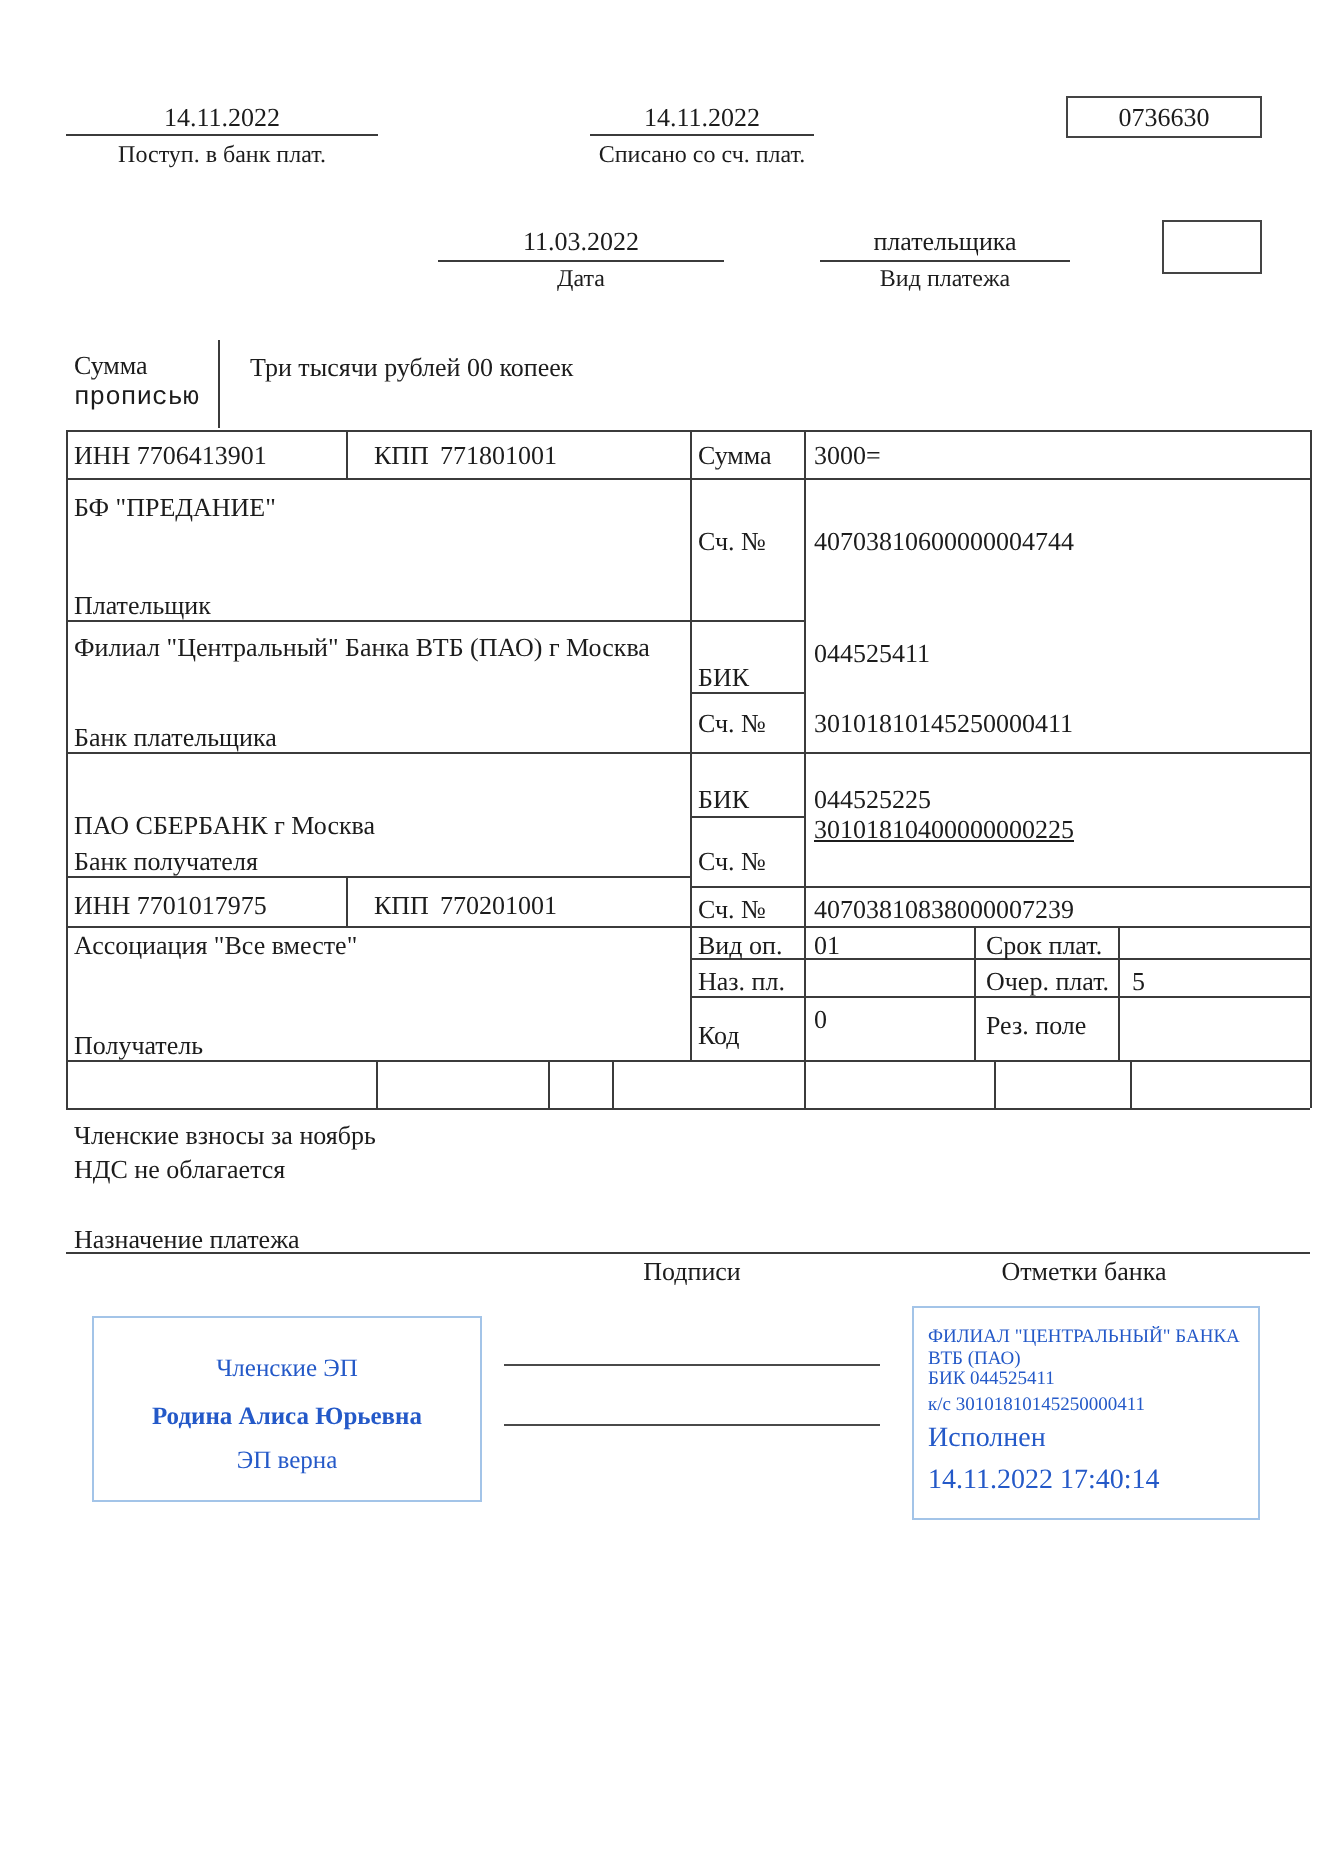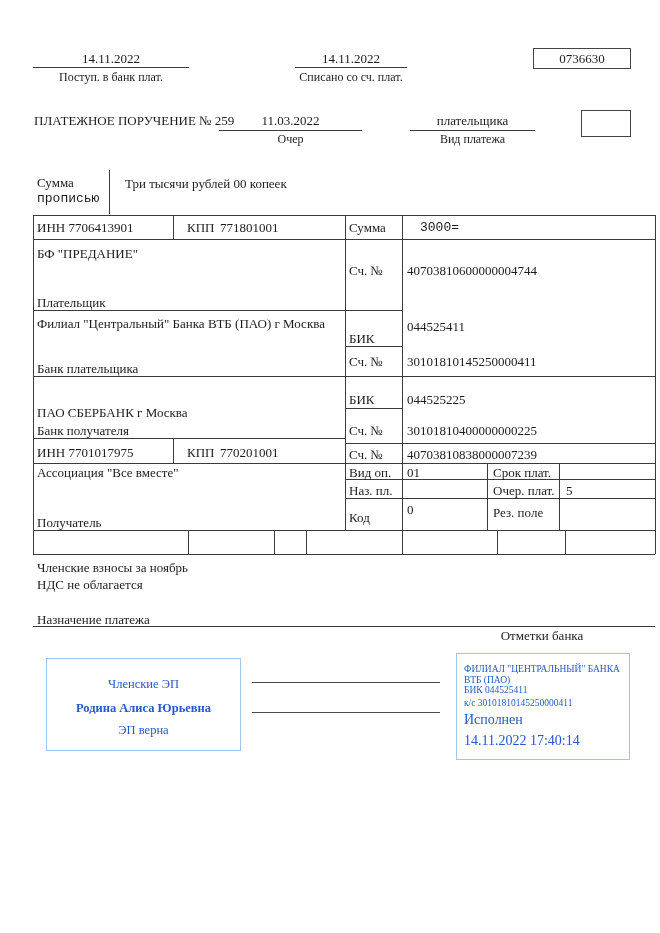--- a/index.html
+++ b/index.html
@@ -36,24 +36,23 @@
   <div class="abs ctr sm" style="left:33px;top:71px;width:156px;">Поступ. в банк плат.</div>
 
   <div class="abs ctr" style="left:295px;top:52px;width:112px;">14.11.2022</div>
   <div class="hl" style="left:295px;top:67px;width:112px;"></div>
   <div class="abs ctr sm" style="left:275px;top:71px;width:152px;">Списано со сч. плат.</div>
 
   <div class="box ctr" style="left:533px;top:48px;width:96px;height:19px;line-height:19px;">
     <span>0736630</span>
   </div>
 
-  <div class="abs" style="left:34px;top:114px;">ПЛАТЕЖНОЕ ПОРУЧЕНИЕ № 259</div>
   <div class="abs ctr" style="left:219px;top:114px;width:143px;">11.03.2022</div>
   <div class="hl" style="left:219px;top:130px;width:143px;"></div>
-  <div class="abs ctr sm" style="left:219px;top:133px;width:143px;">Очер</div>
+  <div class="abs ctr sm" style="left:219px;top:133px;width:143px;">Дата</div>
   <div class="abs ctr" style="left:410px;top:114px;width:125px;">плательщика</div>
   <div class="hl" style="left:410px;top:130px;width:125px;"></div>
   <div class="abs ctr sm" style="left:410px;top:133px;width:125px;">Вид платежа</div>
   <div class="box" style="left:581px;top:110px;width:48px;height:25px;"></div>
 
   <div class="abs" style="left:37px;top:176px;">Сумма</div>
   <div class="abs" style="left:37px;top:192px;font-family:Liberation Mono, monospace;">прописью</div>
   <div class="vl" style="left:109px;top:170px;height:44px;"></div>
   <div class="abs" style="left:125px;top:177px;">Три тысячи рублей 00 копеек</div>
 
@@ -83,39 +82,39 @@
   <div class="vl" style="left:188px;top:530px;height:24px;"></div>
   <div class="vl" style="left:274px;top:530px;height:24px;"></div>
   <div class="vl" style="left:306px;top:530px;height:24px;"></div>
   <div class="vl" style="left:497px;top:530px;height:24px;"></div>
   <div class="vl" style="left:565px;top:530px;height:24px;"></div>
 
   <div class="abs" style="left:37px;top:221px;"><span>ИНН</span> <span>7706413901</span></div>
   <div class="abs" style="left:187px;top:221px;">КПП</div>
   <div class="abs" style="left:220px;top:221px;">771801001</div>
   <div class="abs" style="left:349px;top:221px;">Сумма</div>
-  <div class="abs" style="left:420px;top:221px;font-family:Liberation Mono, monospace;">3000=</div>
+  <div class="abs" style="left:407px;top:221px;">3000=</div>
 
   <div class="abs" style="left:37px;top:247px;">БФ "ПРЕДАНИЕ"</div>
   <div class="abs" style="left:349px;top:264px;">Сч. №</div>
   <div class="abs" style="left:407px;top:264px;">40703810600000004744</div>
   <div class="abs" style="left:37px;top:296px;">Плательщик</div>
 
   <div class="abs" style="left:37px;top:317px;">Филиал "Центральный" Банка ВТБ (ПАО) г Москва</div>
   <div class="abs" style="left:407px;top:320px;">044525411</div>
   <div class="abs" style="left:349px;top:332px;">БИК</div>
   <div class="abs" style="left:349px;top:355px;">Сч. №</div>
   <div class="abs" style="left:407px;top:355px;">30101810145250000411</div>
   <div class="abs" style="left:37px;top:362px;">Банк плательщика</div>
 
   <div class="abs" style="left:37px;top:382px;margin-top:24px;">ПАО СБЕРБАНК г Москва</div>
   <div class="abs" style="left:349px;top:393px;">БИК</div>
   <div class="abs" style="left:407px;top:393px;">044525225</div>
   <div class="abs" style="left:349px;top:424px;">Сч. №</div>
-  <div class="abs" style="left:407px;top:424px;">30101810400000000225</div>
+  <div class="abs" style="left:407px;top:408px;text-decoration:underline;">30101810400000000225</div>
   <div class="abs" style="left:37px;top:424px;">Банк получателя</div>
 
   <div class="abs" style="left:37px;top:446px;"><span>ИНН</span> <span>7701017975</span></div>
   <div class="abs" style="left:187px;top:446px;">КПП</div>
   <div class="abs" style="left:220px;top:446px;">770201001</div>
   <div class="abs" style="left:349px;top:448px;">Сч. №</div>
   <div class="abs" style="left:407px;top:448px;">40703810838000007239</div>
 
   <div class="abs" style="left:37px;top:466px;">Ассоциация "Все вместе"</div>
   <div class="abs" style="left:349px;top:466px;">Вид оп.</div>
@@ -128,20 +127,21 @@
   <div class="abs" style="left:349px;top:511px;">Код</div>
   <div class="abs" style="left:407px;top:503px;">0</div>
   <div class="abs" style="left:493px;top:506px;">Рез. поле</div>
   <div class="abs" style="left:37px;top:516px;">Получатель</div>
 
   <div class="abs" style="left:37px;top:561px;">Членские взносы за ноябрь</div>
   <div class="abs" style="left:37px;top:578px;">НДС не облагается</div>
   <div class="abs" style="left:37px;top:613px;">Назначение платежа</div>
   <div class="hl" style="left:33px;top:626px;width:622px;"></div>
 
+  <div class="abs ctr" style="left:252px;top:629px;width:188px;">Подписи</div>
   <div class="abs ctr" style="left:456px;top:629px;width:172px;">Отметки банка</div>
 
   <div class="sigline" style="left:252px;top:682px;width:188px;"></div>
   <div class="sigline" style="left:252px;top:712px;width:188px;"></div>
 
   <div class="stampbox" style="left:46px;top:658px;width:193px;height:91px;">
     <div class="abs ctr blue" style="left:0;top:18px;width:100%;font-size:12.5px;">Членские ЭП</div>
     <div class="abs ctr blue b" style="left:0;top:42px;width:100%;font-size:12.5px;">Родина Алиса Юрьевна</div>
     <div class="abs ctr blue" style="left:0;top:64px;width:100%;font-size:12.5px;">ЭП верна</div>
   </div>

